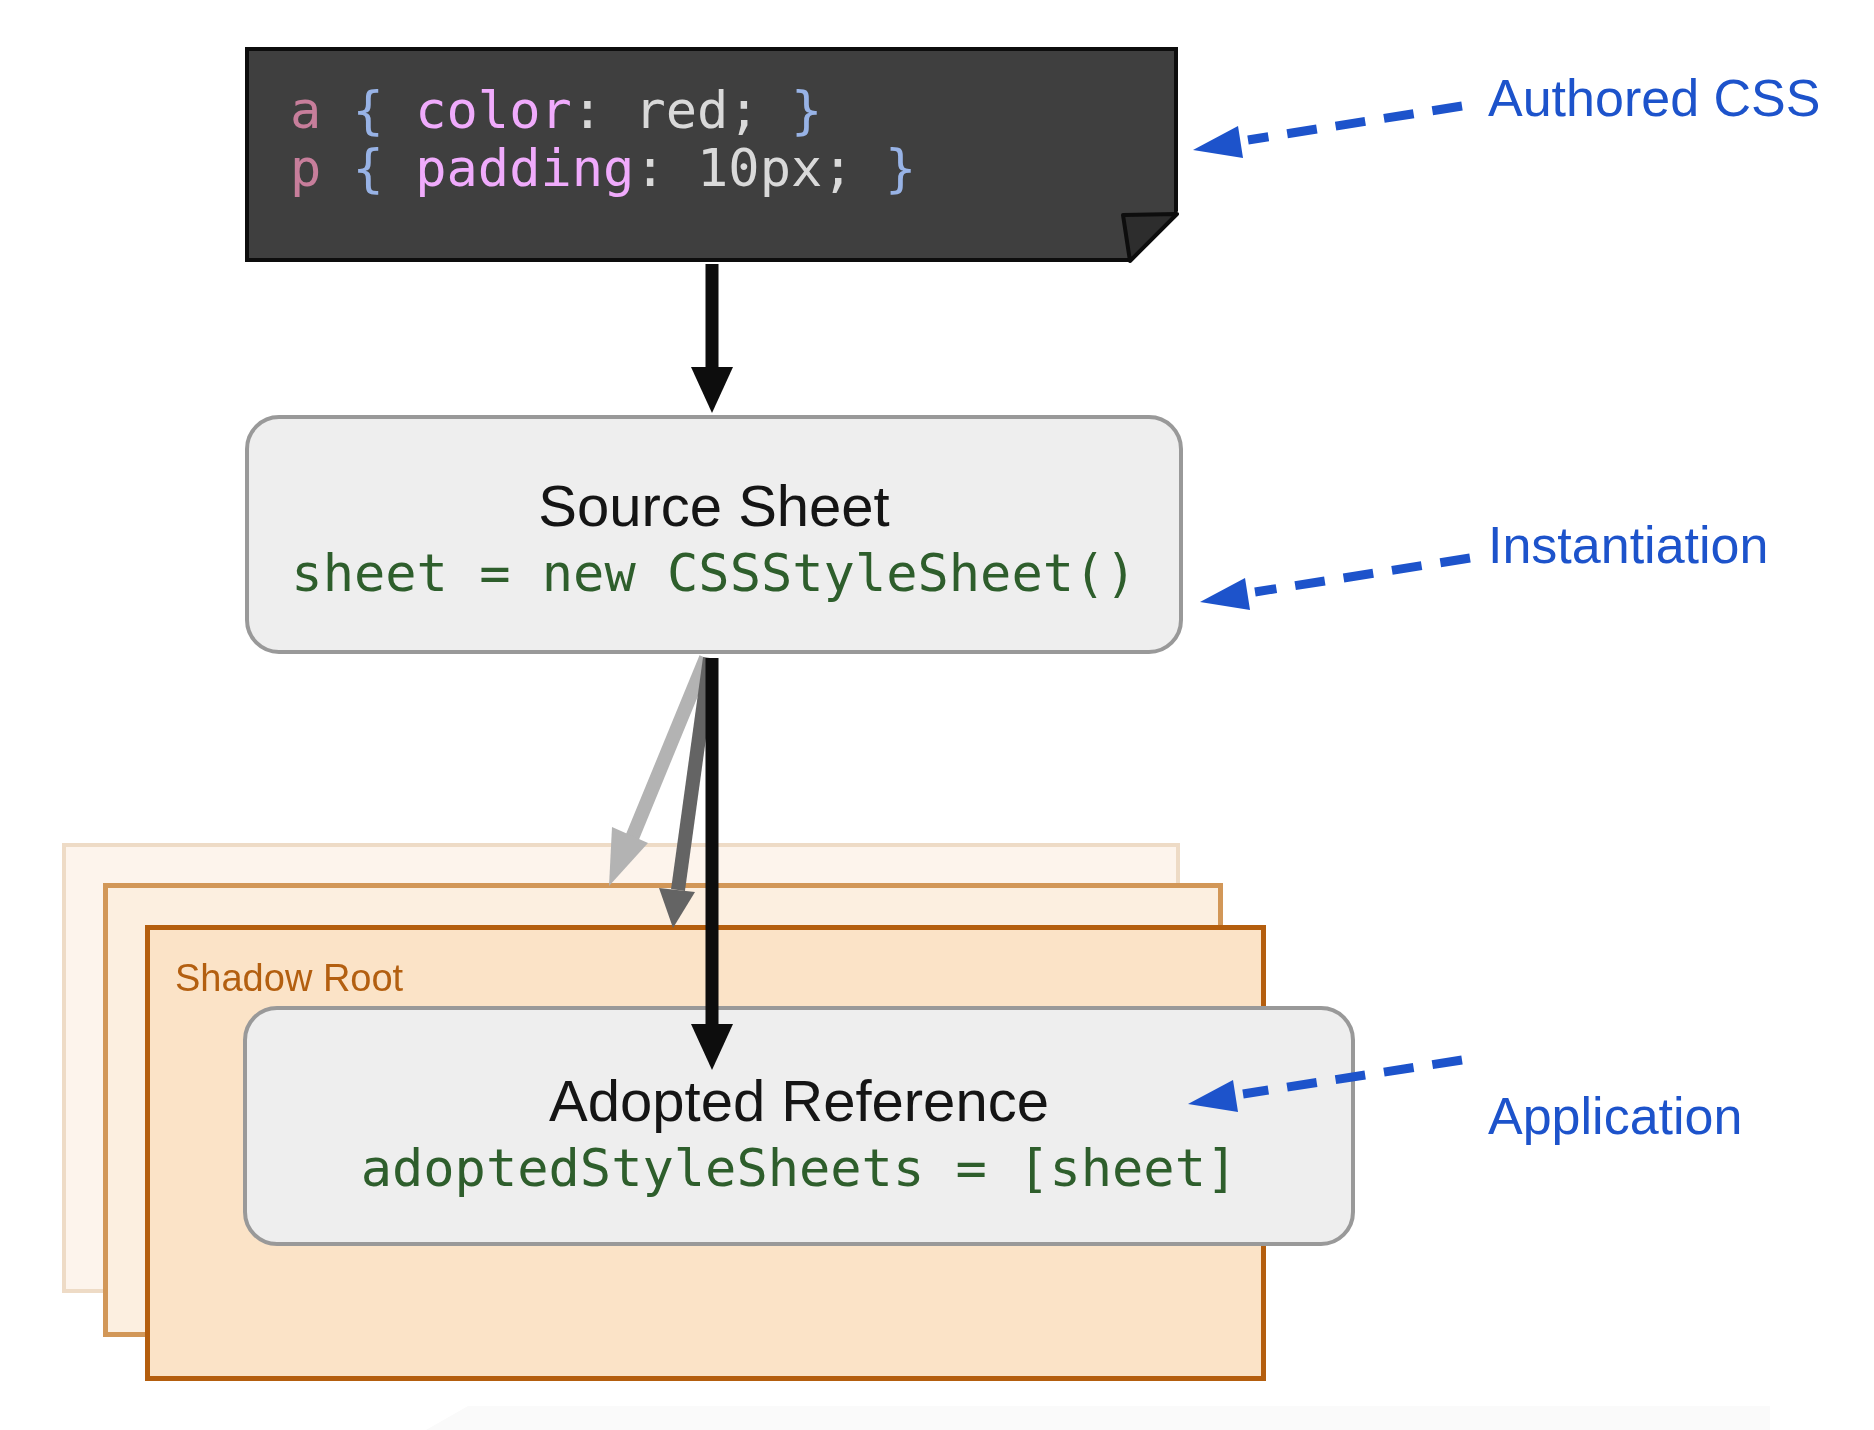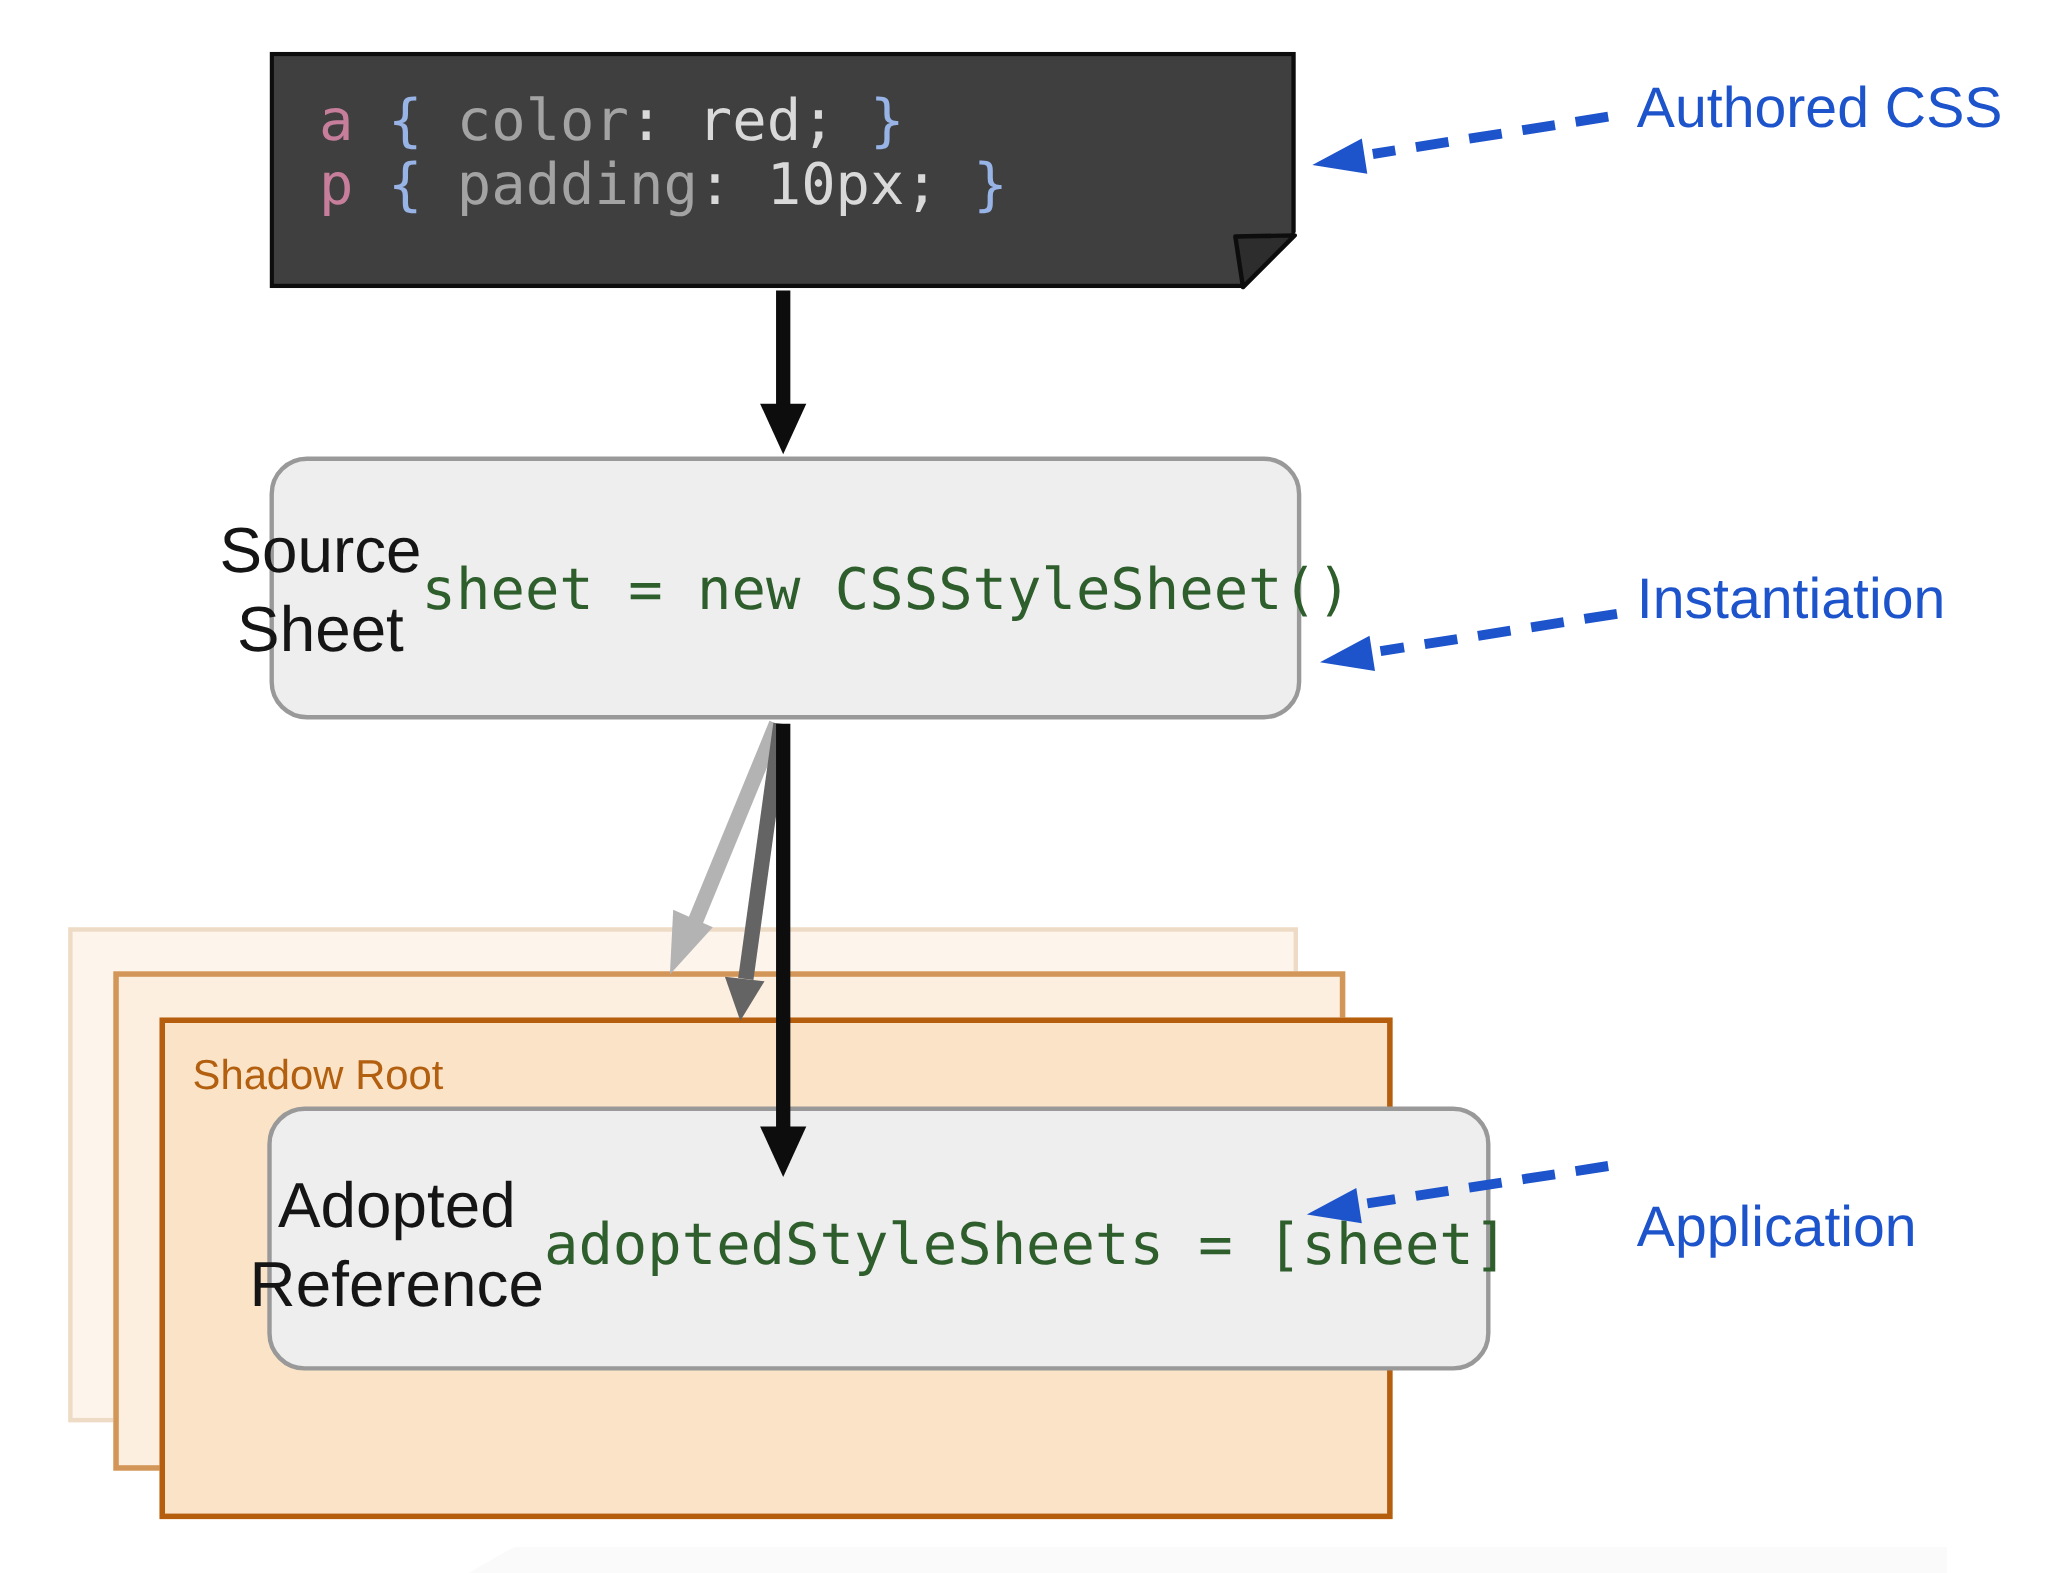--- a/index.html
+++ b/index.html
@@ -20,29 +20,29 @@
     clip-path:polygon(0 0,100% 0,100% 164px,885px 100%,0 100%);
     padding:30px 0 0 41px;
   }
   .code-line{
     font-family:"DejaVu Sans Mono", monospace;
     font-size:52px;line-height:58px;white-space:pre;
   }
   .tok{display:inline;}
   .tok.sel{color:#c77e9b;}
   .tok.brace{color:#98b3e6;}
-  .tok.prop{color:#a3a3a3;text-align:right;}
+  .tok.prop{color:#f0abfc;text-align:right;}
   .tok.plain{color:#d9d9d9;}
 
   
   .sheet-box{
     background:#eeeeee;
     border:4px solid #999999;
     border-radius:34px;
-    display:flex;flex-direction:row;align-items:center;justify-content:center;
+    display:flex;flex-direction:column;align-items:center;justify-content:center;
     text-align:center;
   }
   .sheet-box.source{left:245px;top:415px;width:938px;height:239px;padding-top:4px;}
   .sheet-box.adopted{left:243px;top:1006px;width:1112px;height:240px;padding-top:12px;}
   .sheet-title{font-size:58px;line-height:72px;color:#151515;}
   .sheet-code{
     font-family:"DejaVu Sans Mono", monospace;
     font-size:52px;line-height:62px;color:#2e5e2c;white-space:pre;
   }
 

